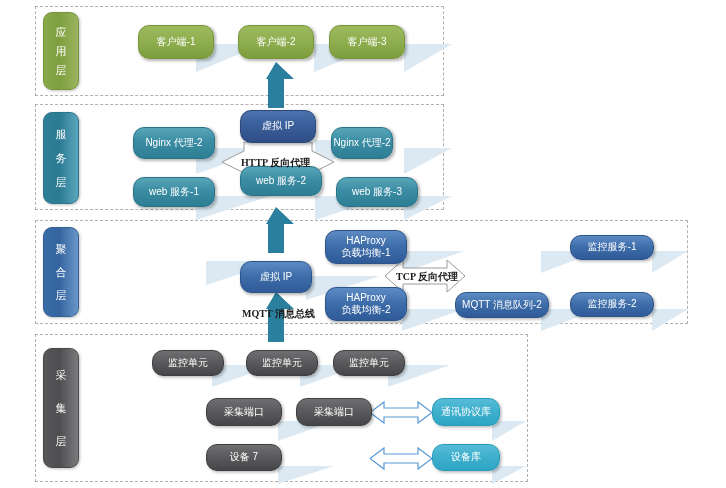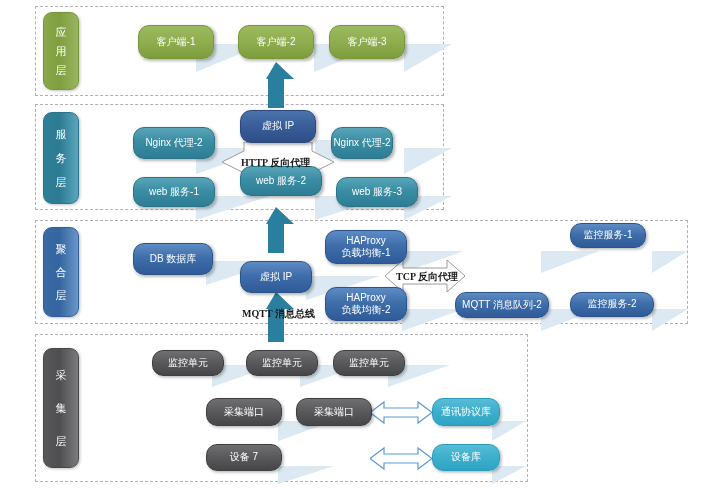--- a/index.html
+++ b/index.html
@@ -225,36 +225,35 @@
   <svg class="flow" style="left:541px;top:309px;" width="60" height="24">
     <polygon points="0,0 58,0 0,22" fill="#dce9f2"></polygon>
   </svg>
   <svg class="flow" style="left:652px;top:251px;" width="38" height="24">
     <polygon points="0,0 36,0 0,22" fill="#dce9f2"></polygon>
   </svg>
   <svg class="flow" style="left:652px;top:309px;" width="38" height="24">
     <polygon points="0,0 36,0 0,22" fill="#dce9f2"></polygon>
   </svg>
 
-  <div class="node n-blue" style="left:133px;top:243px;width:80px;height:32px;">DB 数据库</div>
   <div class="node n-blue" style="left:240px;top:261px;width:72px;height:32px;">虚拟 IP</div>
 
   <div class="node n-blue" style="left:325px;top:230px;width:82px;height:34px;">HAProxy
 负载均衡-1</div>
   <div class="node n-blue" style="left:325px;top:287px;width:82px;height:34px;">HAProxy
 负载均衡-2</div>
 
   <svg class="bidi" style="left:385px;top:248px;" width="80" height="56">
     <polygon points="0,28 18,12 18,20 62,20 62,12 80,28 62,44 62,36 18,36 18,44" fill="#ffffff" stroke="#9a9a9a" stroke-width="1"></polygon>
   </svg>
   <div class="caption" style="left:396px;top:270px;">TCP 反向代理</div>
 
   <div class="node n-blue" style="left:455px;top:292px;width:94px;height:26px;">MQTT 消息队列-2</div>
 
-  <div class="node n-blue" style="left:570px;top:223px;width:76px;height:25px;">监控服务-1</div>
+  <div class="node n-blue" style="left:570px;top:235px;width:84px;height:25px;">监控服务-1</div>
   <div class="node n-blue" style="left:570px;top:292px;width:84px;height:25px;">监控服务-2</div>
 
   <svg class="uparrow" style="left:258px;top:292px;" width="36" height="50">
     <polygon points="18,0 36,17 26,17 26,50 10,50 10,17 8,17" fill="#2b7f9e"></polygon>
   </svg>
   <div class="caption" style="left:194px;top:307px;margin-left:48px;">MQTT 消息总线</div>
 
   <div class="layer" style="left:35px;top:334px;width:493px;height:148px;"></div>
 
   <div class="layer-label lbl-gray" style="left:43px;top:348px;height:120px;">

